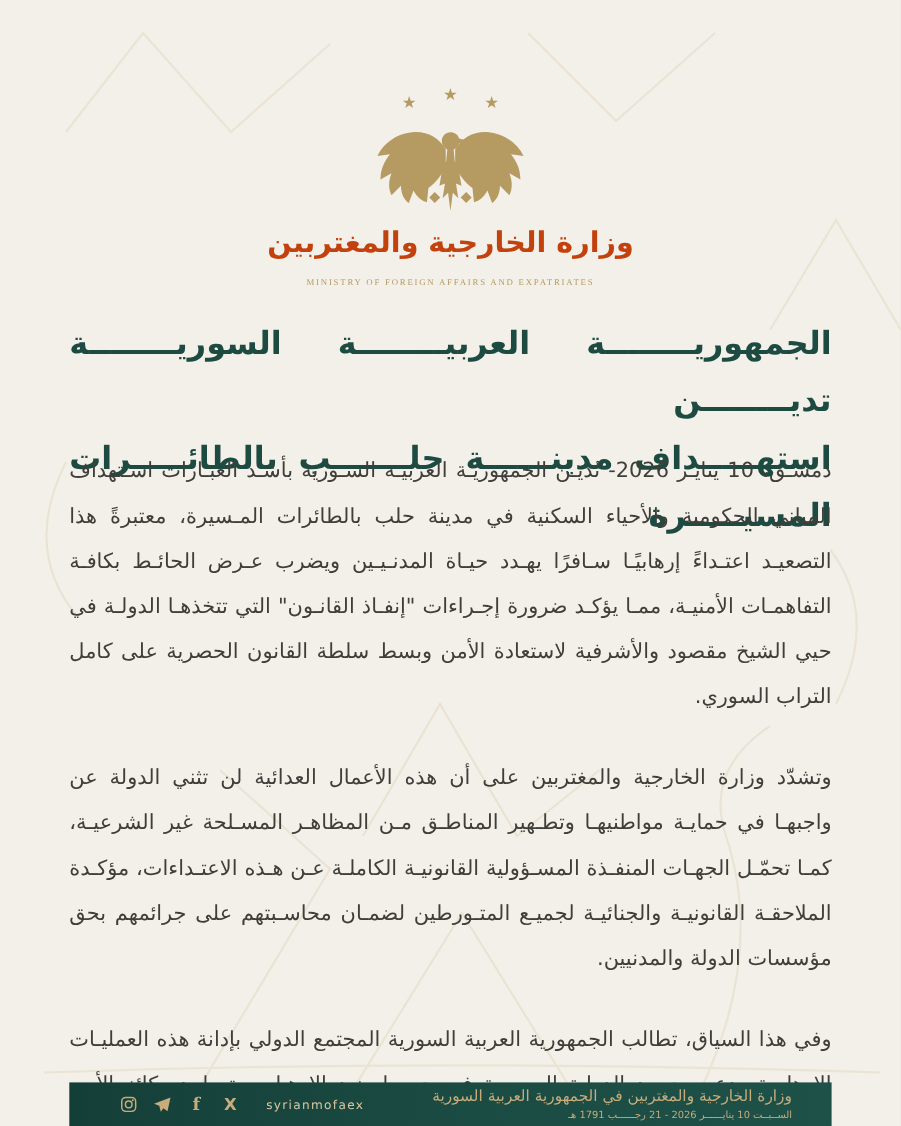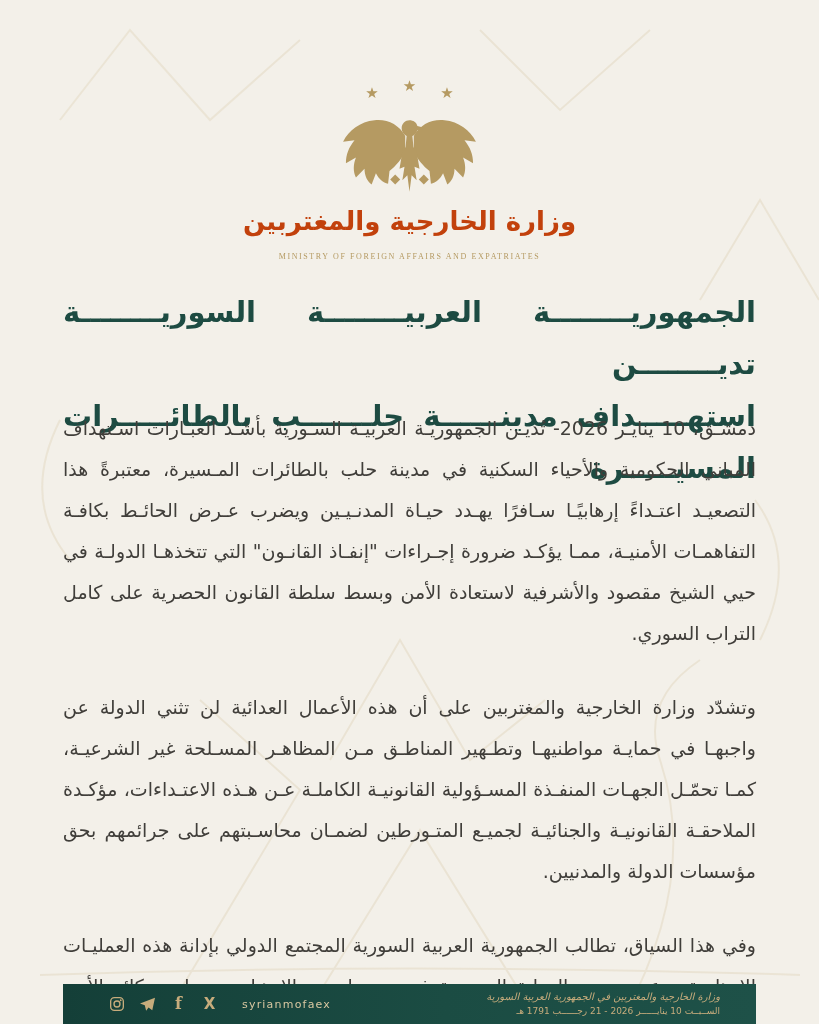--- a/index.html
+++ b/index.html
@@ -53,21 +53,21 @@
   .soc-icon svg{display:block;}
   .fb-glyph{font-family:"DejaVu Serif",serif;font-weight:bold;font-size:16px;color:#c7ac7c;line-height:1;}
   .x-glyph{font-family:"DejaVu Sans",sans-serif;font-weight:bold;font-size:15px;color:#c7ac7c;line-height:1;}
   .handle{
     color:#d8c7a1;font-size:11px;letter-spacing:1.2px;margin-left:10px;
     font-family:"DejaVu Sans",sans-serif;
   }
   .footer-right{
     direction:rtl;text-align:right;color:#c7ac7c;line-height:1.45;
   }
-  .footer-org{font-size:10px;font-style:italic;}
+  .footer-org{font-size:14px;}
   .footer-date{font-size:9px;}
 </style>
 </head>
 <body>
 
 <div class="page">
 
   <svg class="watermark" viewBox="0 0 819 1024" fill="none" xmlns="http://www.w3.org/2000/svg">
     <g stroke="#e4dac4" stroke-width="2" opacity="0.55">
       <path d="M300 1024 L420 830 L540 1024"></path>

